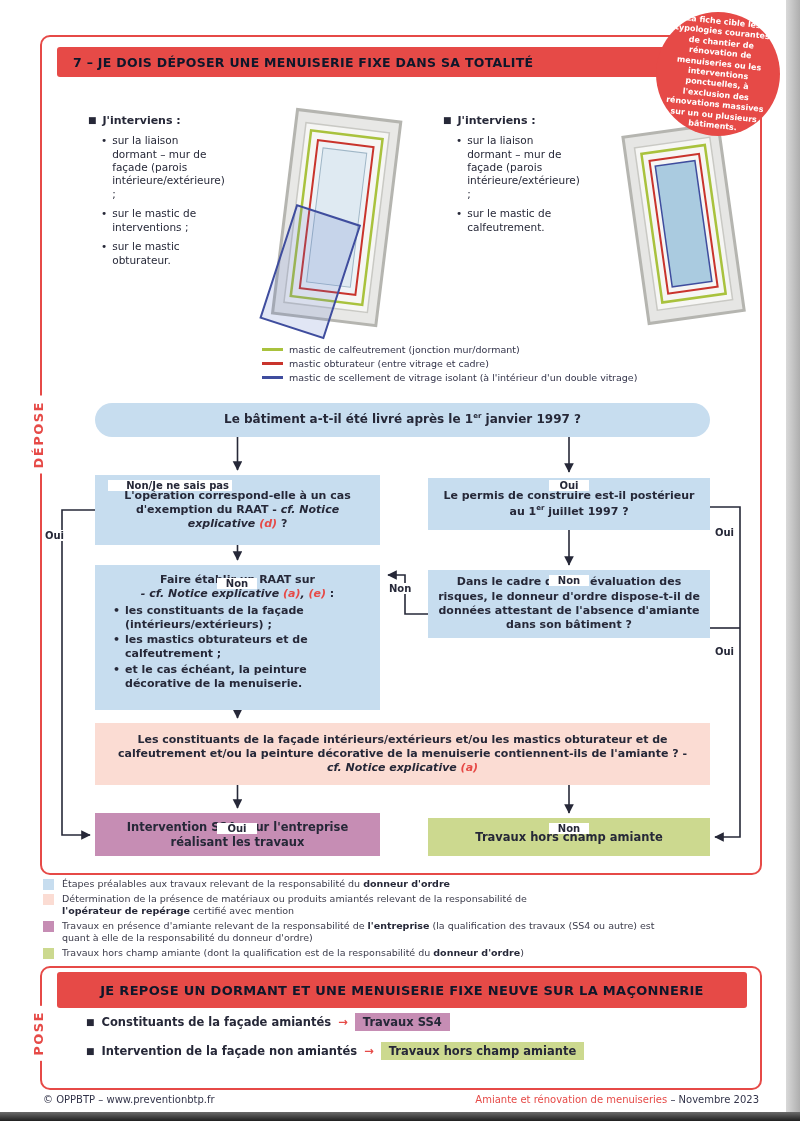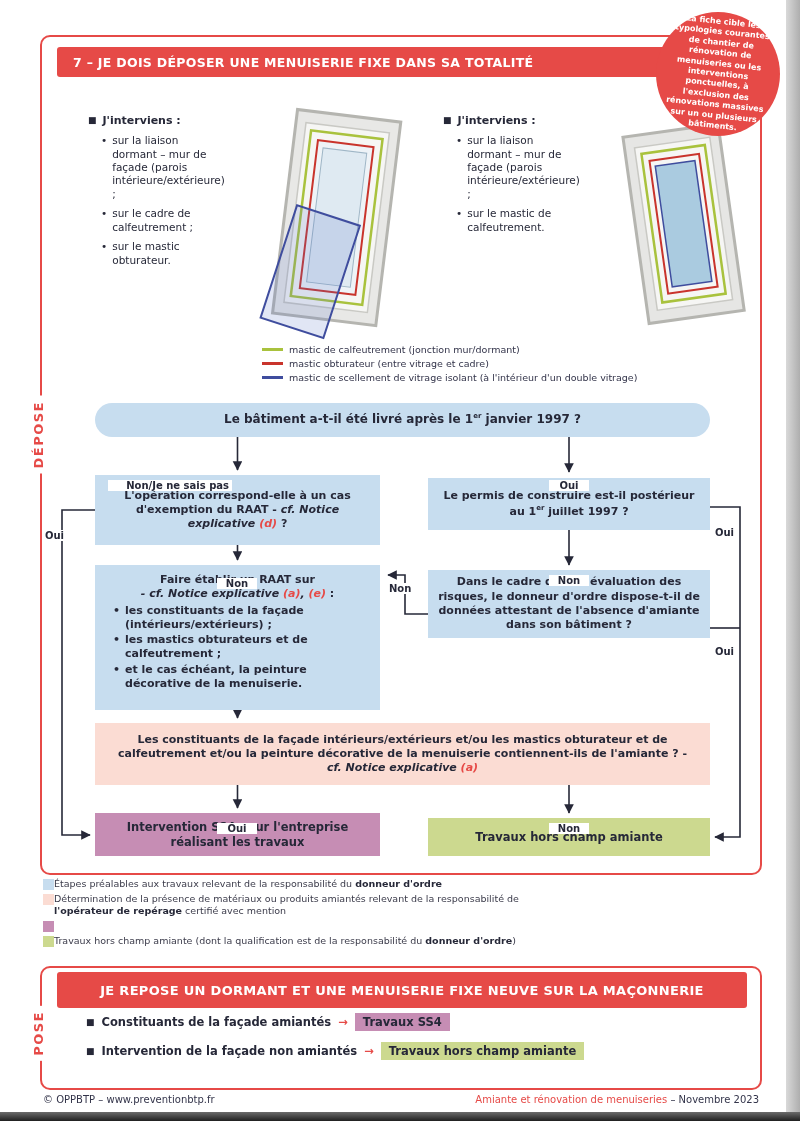--- a/index.html
+++ b/index.html
@@ -9,21 +9,21 @@
 
   .edge-right  { position:absolute; right:0; top:0; width:14px; height:1121px;
                  background:linear-gradient(to right,#d9d9d9,#aeaeae); }
   .edge-bottom { position:absolute; left:0; bottom:0; width:800px; height:9px;
                  background:linear-gradient(to bottom,#6b6b6b,#1f1f1f); }
 
   .frame { position:absolute; border:2px solid var(--red,#e64a47); border-radius:10px; background:#fff; }
   .frame-depose { left:40px; top:35px; width:722px; height:840px; }
   .frame-pose   { left:40px; top:966px; width:722px; height:124px; }
 
-  .redbar { position:absolute; background:var(--red,#e64a47); color:#ffffff; font-weight:bold;
+  .redbar { position:absolute; background:var(--red,#e64a47); color:#0f172a; font-weight:bold;
             border-radius:3px; display:flex; align-items:center; z-index:4; }
   .bar-depose { left:57px; top:47px; width:690px; height:30px; font-size:12.5px;
                 letter-spacing:.3px; padding-left:16px; }
   .bar-pose   { left:57px; top:972px; width:690px; height:36px; font-size:13px;
                 justify-content:center; letter-spacing:.3px; }
 
   .badge { position:absolute; left:656px; top:12px; width:124px; height:124px; border-radius:50%;
            background:var(--red,#e64a47); color:#fff; display:flex; align-items:center;
            justify-content:center; text-align:center; padding:13px; z-index:6;
            font-size:8px; font-weight:bold; line-height:1.3; }
@@ -80,21 +80,21 @@
 
   .it  { font-style:italic; }
   .ref { font-style:italic; color:var(--red,#e64a47); }
   sup { font-size:7px; }
 
   .lbl { position:absolute; z-index:3; font-weight:bold; font-size:10px; color:#262838;
          background:#fff; padding:0 3px;margin-top:32px; }
   .lbl.c { text-align:center; }
 
   .legend { position:absolute; left:43px; top:878px; width:716px; z-index:3; }
-  .legend .row { display:flex; margin-bottom:3px; }
+  .legend .row { display:flex; gap:8px; margin-bottom:3px; }
   .legend .swatch { flex:0 0 auto; width:11px; height:11px; margin-top:1px; }
   .legend .txt { font-size:9.5px; line-height:1.25; color:#3b3b4a; }
   .legend b { color:#262838; }
 
   .pose-lines { position:absolute; left:86px; top:1013px; z-index:3; }
   .pose-line { display:flex; align-items:center; gap:7px; margin-bottom:11px;
                font-size:11.5px; font-weight:bold; }
   .pose-line .arrow { color:var(--red,#e64a47); font-weight:bold; }
   .tag { padding:2px 8px; }
 
@@ -144,21 +144,21 @@
     <div class="title">
       <span class="sq">■</span>
       <span>J'interviens :</span>
     </div>
     <div class="bullet">
       <span class="dot">•</span>
       <span>sur la liaison dormant – mur de façade (parois intérieure/extérieure) ;</span>
     </div>
     <div class="bullet">
       <span class="dot">•</span>
-      <span>sur le cadre de calfeutrement ;</span>
+      <span>sur le mastic de interventions ;</span>
     </div>
     <div class="bullet">
       <span class="dot">•</span>
       <span>sur le mastic obturateur.</span>
     </div>
   </div>
 
   <svg class="illus illus-left" width="160" height="245" viewBox="0 0 160 245">
     <g transform="rotate(7 80 120)">
       <rect x="28" y="12" width="104" height="205" fill="#e8e8e6" stroke="#b5b5b0" stroke-width="3"></rect>
@@ -284,20 +284,21 @@
     <div class="row">
       <span class="swatch blue"></span>
       <span class="txt"><span>Étapes préalables aux travaux relevant de la responsabilité du </span><b>donneur d'ordre</b><span></span></span>
     </div>
     <div class="row">
       <span class="swatch pinkbg"></span>
       <span class="txt" style="width:520px;"><span>Détermination de la présence de matériaux ou produits amiantés relevant de la responsabilité de </span><b>l'opérateur de repérage</b><span> certifié avec mention</span></span>
     </div>
     <div class="row">
       <span class="swatch purplebg"></span>
+      <span class="txt" style="width:620px;"><span>Travaux en présence d'amiante relevant de la responsabilité de </span><b>l'entreprise</b><span> (la qualification des travaux (SS4 ou autre) est quant à elle de la responsabilité du donneur d'ordre)</span></span>
     </div>
     <div class="row">
       <span class="swatch greenbg"></span>
       <span class="txt"><span>Travaux hors champ amiante (dont la qualification est de la responsabilité du </span><b>donneur d'ordre</b><span>)</span></span>
     </div>
   </div>
 
   <div class="frame frame-pose"></div>
   <div class="redbar bar-pose">
     <span>JE REPOSE UN DORMANT ET UNE MENUISERIE FIXE NEUVE SUR LA MAÇONNERIE</span>

